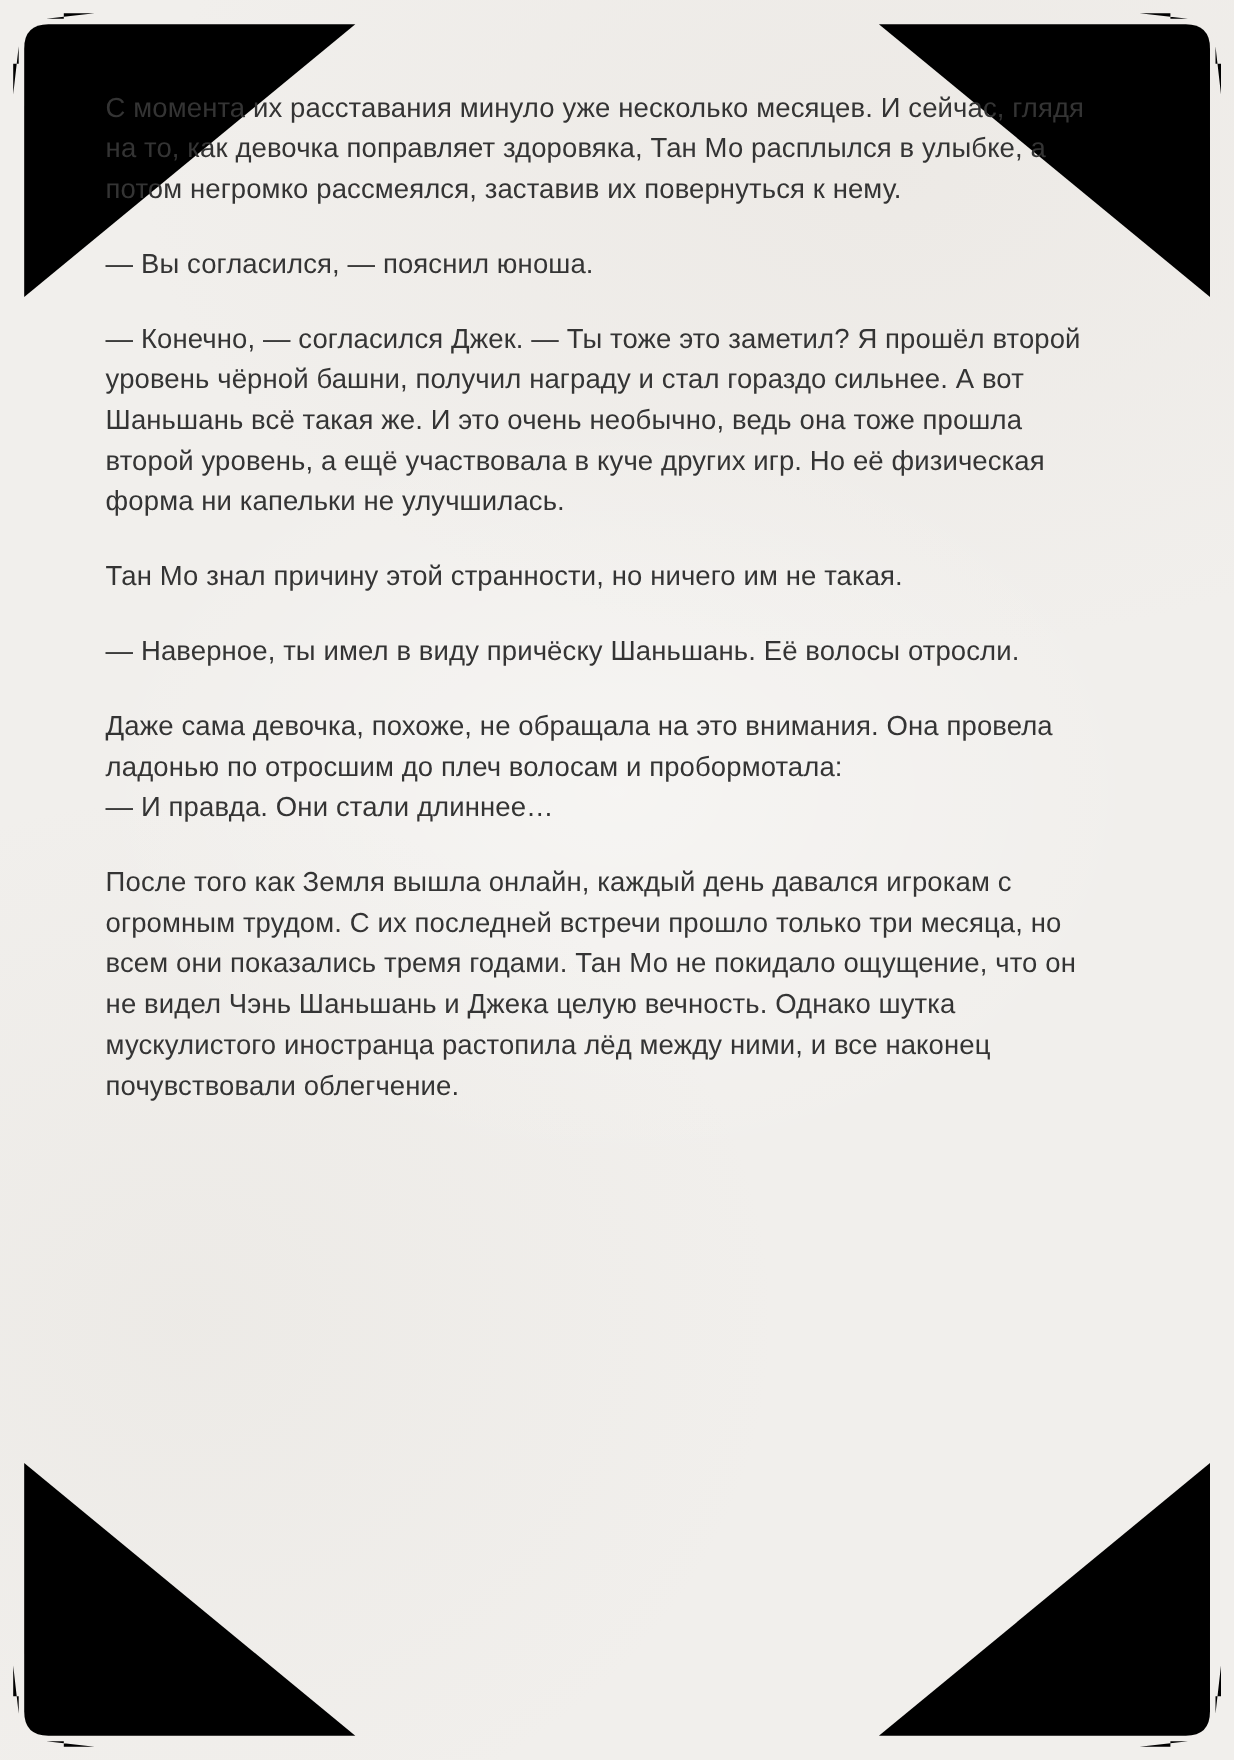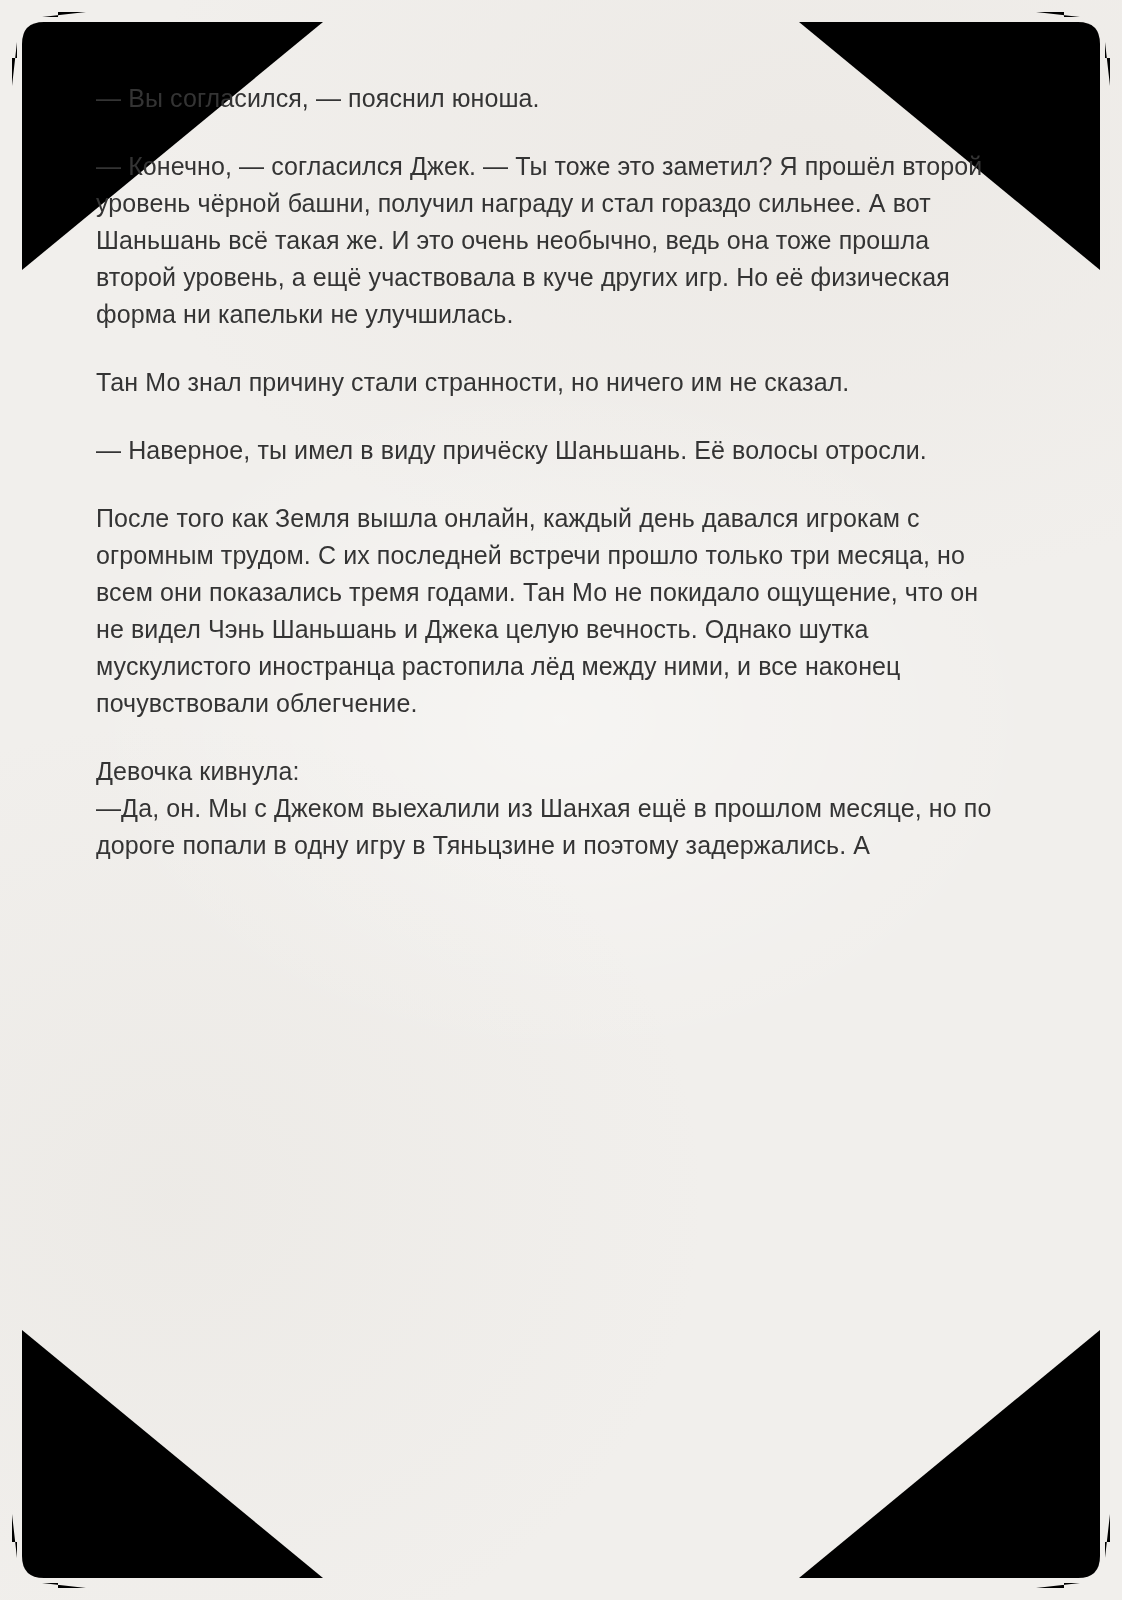--- a/index.html
+++ b/index.html
@@ -81,21 +81,22 @@
       <use href="#corner-ornament"></use>
     </svg>
   <svg class="corner bl" viewBox="0 0 340 300">
       <use href="#corner-ornament"></use>
     </svg>
   <svg class="corner br" viewBox="0 0 340 300">
       <use href="#corner-ornament"></use>
     </svg>
 
   <main class="content">
+    <p class="para">С момента их расставания минуло уже несколько месяцев. И сейчас, глядя на то, как девочка поправляет здоровяка, Тан Мо расплылся в улыбке, а потом негромко рассмеялся, заставив их повернуться к нему.</p>
     <p class="para">— Вы согласился, — пояснил юноша.</p>
     <p class="para">— Конечно, — согласился Джек. — Ты тоже это заметил? Я прошёл второй уровень чёрной башни, получил награду и стал гораздо сильнее. А вот Шаньшань всё такая же. И это очень необычно, ведь она тоже прошла второй уровень, а ещё участвовала в куче других игр. Но её физическая форма ни капельки не улучшилась.</p>
-    <p class="para">Тан Мо знал причину стали странности, но ничего им не сказал.</p>
+    <p class="para">Тан Мо знал причину этой странности, но ничего им не такая.</p>
     <p class="para">— Наверное, ты имел в виду причёску Шаньшань. Её волосы отросли.</p>
+    <p class="para">Даже сама девочка, похоже, не обращала на это внимания. Она провела ладонью по отросшим до плеч волосам и пробормотала:
+— И правда. Они стали длиннее…</p>
     <p class="para">После того как Земля вышла онлайн, каждый день давался игрокам с огромным трудом. С их последней встречи прошло только три месяца, но всем они показались тремя годами. Тан Мо не покидало ощущение, что он не видел Чэнь Шаньшань и Джека целую вечность. Однако шутка мускулистого иностранца растопила лёд между ними, и все наконец почувствовали облегчение.</p>
-    <p class="para">Девочка кивнула:
-—Да, он. Мы с Джеком выехалили из Шанхая ещё в прошлом месяце, но по дороге попали в одну игру в Тяньцзине и поэтому задержались. А</p>
   </main>
 </div>
 
 </body></html>

